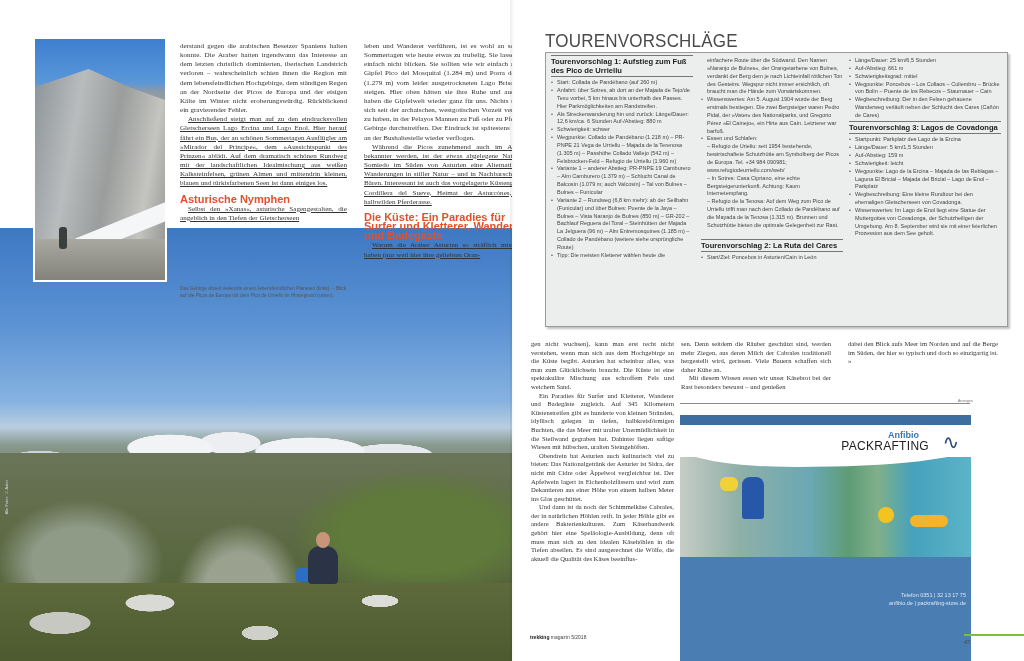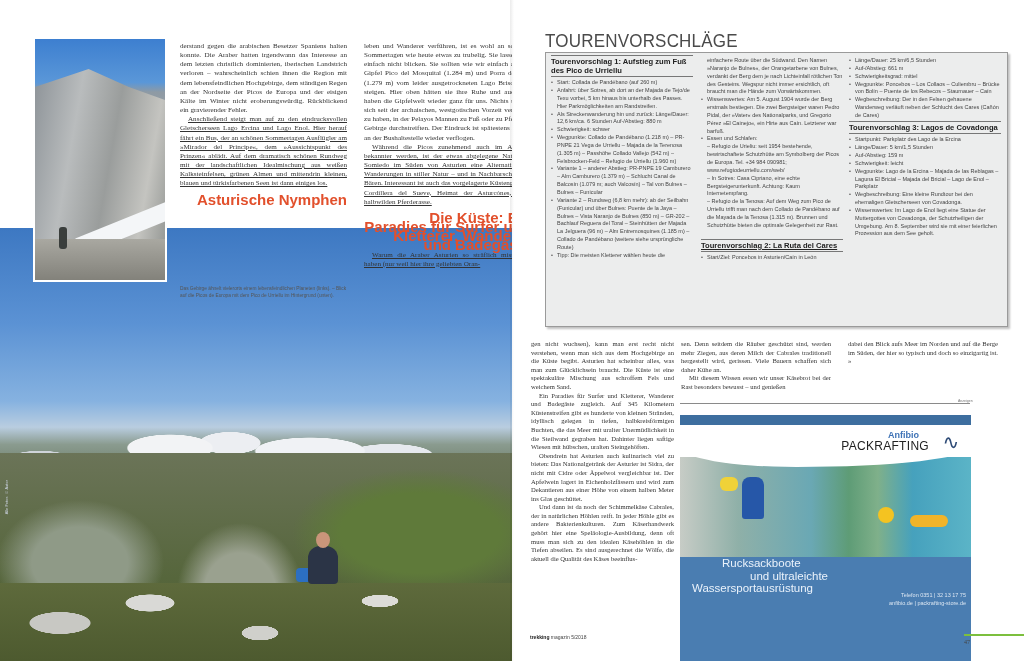--- a/index.html
+++ b/index.html
@@ -57,21 +57,21 @@
   .inset .cliff { position: absolute; left: 0; top: 30px; width: 134px; height: 180px;
     background: linear-gradient(100deg, #8d9398 0%, #b9bcbd 30%, #9a9d9c 55%, #c4c4c0 80%, #8f928f 100%); clip-path: polygon(0 10%, 40% 0, 70% 10%, 100% 18%, 100% 100%, 0 100%); }
   .inset .snowpatch { position: absolute; left: 40px; top: 180px; width: 100px; height: 18px; background: #f4f6f8; transform: rotate(-22deg); }
   .inset .scree { position: absolute; left: 0; top: 200px; width: 134px; height: 45px; background: linear-gradient(180deg, #a9a8a1, #7f7e77); }
   .inset .person { position: absolute; left: 24px; top: 188px; width: 8px; height: 22px; background: #3a3e3c; border-radius: 3px; }
 
   
   .col { position: absolute; font-size: 7.1px; line-height: 9.15px; text-align: justify; color: #333; font-family: "Liberation Serif", serif; }
   .col p { text-indent: 0; }
   .col p.ind { text-indent: 8px; text-decoration: underline; }
-  .col h3 { font-family: "Liberation Sans", sans-serif; font-weight: bold; color: #e2502c; font-size: 15px; line-height: 9.2px; margin: 6px 0 1px; text-align: right; }
+  .col h3 { font-family: "Liberation Sans", sans-serif; font-weight: bold; color: #e2502c; font-size: 11px; line-height: 9.2px; margin: 6px 0 1px; text-align: left; }
   .caption { position: absolute; left: 180px; top: 286px; width: 170px; font-family: "Liberation Sans", sans-serif; font-size: 4.8px; line-height: 6.6px; color: #555; }
 
   
   .tour-title { position: absolute; left: 545px; top: 32px; font-family: "Liberation Sans", sans-serif; font-size: 17px; letter-spacing: 0.2px; color: #4a4a4a; font-weight: normal; transform: scaleY(1.05); }
   .tour-box { position: absolute; left: 545px; top: 52px; width: 463px; height: 275px; background: #eceded; border: 1px solid #9a9a9a; box-shadow: 2px 2px 2px rgba(0,0,0,0.25); }
   .tour-col { position: absolute; font-family: "Liberation Sans", sans-serif; font-size: 5.5px; line-height: 7.85px; color: #444; }
   .tour-col h4 { font-size: 7.6px; line-height: 8.6px; font-weight: bold; text-align: left; color: #222; border-top: 1px solid #777; border-bottom: 1px solid #777; padding: 2px 0 1px; margin-bottom: 2px; }
   .tour-col ul { list-style: none; }
   .tour-col li { position: relative; padding-left: 6px; }
   .tour-col li::before { content: "•"; position: absolute; left: 0; top: 0; color: #555; }
@@ -126,20 +126,21 @@
     <div class="cliff"></div>
     <div class="snowpatch"></div>
     <div class="scree"></div>
     <div class="person"></div>
   </div>
 
   <div class="col" style="left:180px; top:42px; width:167px;">
     <p>derstand gegen die arabischen Besetzer Spaniens halten konnte. Die Araber hatten irgendwann das Interesse an dem letzten christlich dominierten, iberischen Landstrich verloren – wahrscheinlich schien ihnen die Region mit dem lebensfeindlichen Hochgebirge, dem ständigen Regen an der Nordseite der Picos de Europa und der eisigen Kälte im Winter nicht eroberungswürdig. Rückblickend ein gravierender Fehler.</p>
     <p class="ind">Anschließend steigt man auf zu den eindrucksvollen Gletscherseen Lago Ercina und Lago Enol. Hier herauf fährt ein Bus, der an schönen Sommertagen Ausflügler am »Mirador del Príncipe«, dem »Aussichtspunkt des Prinzen« ablädt. Auf dem dramatisch schönen Rundweg mit der landschaftlichen Idealmischung aus weißen Kalksteinfelsen, grünen Almen und mittendrin kleinen, blauen und türkisfarbenen Seen ist dann einiges los.</p>
     <h3>Asturische Nymphen</h3>
+    <p class="ind">Selbst den »Xanas«, asturische Sagengestalten, die angeblich in den Tiefen der Gletscherseen</p>
   </div>
 
   <div class="caption">Das Gebirge ähnelt vielerorts einem lebensfeindlichen Planeten (links). – Blick auf die Picos de Europa mit dem Pico de Urriellu im Hintergrund (unten).</div>
 
   <div class="col" style="left:364px; top:42px; width:167px;">
     <p>leben und Wanderer verführen, ist es wohl an schönen Sommertagen wie heute etwas zu trubelig. Sie lassen sich einfach nicht blicken. Sie sollten wie wir einfach auf die Gipfel Pico del Mosquital (1.284 m) und Porra de Enol (1.279 m) vom leider ausgetrockneten Lago Briscal aus steigen. Hier oben hätten sie ihre Ruhe und auch wir haben die Gipfelwelt wieder ganz für uns. Nichts scheint sich seit der archaischen, westgotischen Vorzeit verändert zu haben, in der Pelayos Mannen zu Fuß oder zu Pferd das Gebirge durchstreiften. Der Eindruck ist spätestens zurück an der Bushaltestelle wieder verflogen.</p>
     <p class="ind">Während die Picos zunehmend auch im Ausland bekannter werden, ist der etwas abgelegene Naturpark Somiedo im Süden von Asturien eine Alternative für Wanderungen in stiller Natur – und in Nachbarschaft der Bären. Interessant ist auch das vorgelagerte Küstengebirge Cordillera del Sueve, Heimat der Asturcónes, einer halbwilden Pferderasse.</p>
     <h3>Die Küste: Ein Paradies für Surfer und Kletterer, Wanderer und Badegäste</h3>
     <p class="ind">Warum die Araber Asturien so sträflich missachtet haben (nur weil hier ihre geliebten Oran-</p>
   </div>
@@ -167,21 +168,21 @@
 
 <div class="tour-col" style="left:701px; top:57px; width:142px;">
   <div class="plain">einfachere Route über die Südwand. Den Namen »Naranjo de Bulnes«, der Orangetarbene von Bulnes, verdankt der Berg dem je nach Lichteinfall rötlichen Ton des Gesteins. Wegspur nicht immer ersichtlich, oft braucht man die Hände zum Vorwärtskommen.</div>
   <ul>
     <li>Wissenswertes: Am 5. August 1904 wurde der Berg erstmals bestiegen. Die zwei Bergsteiger waren Pedro Pidal, der »Vater« des Nationalparks, und Gregorio Pérez »El Cainejo«, ein Hirte aus Caín. Letzterer war barfuß.</li>
     <li>Essen und Schlafen:</li>
   </ul>
   <div class="plain">– Refugio de Urieliu: seit 1954 bestehende, bewirtschaftete Schutzhütte am Symbolberg der Picos de Europa. Tel. +34 984 090981; www.refugiodeurriellu.com/web/</div>
   <div class="plain">– In Sotres: Casa Cipriano, eine echte Bergsteigerunterkunft. Achtung: Kaum Internetempfang.</div>
   <div class="plain">– Refugio de la Tenosa: Auf dem Weg zum Pico de Urriellu trifft man nach dem Collado de Pandébano auf die Mayada de la Tenosa (1.315 m). Brunnen und Schutzhütte bieten die optimale Gelegenheit zur Rast.</div>
-  <h4 style="margin-top:9px;text-decoration:underline;">Tourenvorschlag 2: La Ruta del Cares</h4>
+  <h4 style="margin-top:9px;">Tourenvorschlag 2: La Ruta del Cares</h4>
   <ul>
     <li>Start/Ziel: Poncebos in Asturien/Caín in León</li>
   </ul>
 </div>
 
 <div class="tour-col" style="left:849px; top:57px; width:152px;">
   <ul>
     <li>Länge/Dauer: 25 km/6,5 Stunden</li>
     <li>Auf-/Abstieg: 661 m</li>
     <li>Schwierigkeitsgrad: mittel</li>
@@ -227,25 +228,20 @@
     <div class="hiker-bag"></div>
     <div class="hiker"></div>
     <div class="flower"></div>
     <div class="boat"></div>
   </div>
   <div class="brand">
     <div class="b1">Anfibio</div>
     <div class="b2">PACKRAFTING</div>
   </div>
   <div class="logo-icon">∿</div>
-  <div class="slogan">
-    <div class="s1">Rucksackboote</div>
-    <div class="s2">und ultraleichte</div>
-    <div>Wassersportausrüstung</div>
-  </div>
   <div class="contact">
     <div>Telefon  0351 | 32 13 17 75</div>
     <div>anfibio.de | packrafting-store.de</div>
   </div>
 </div>
 
 <div class="footer-mag">
   <b>trekking</b>
   <span>magazin 5/2018</span>
 </div>

